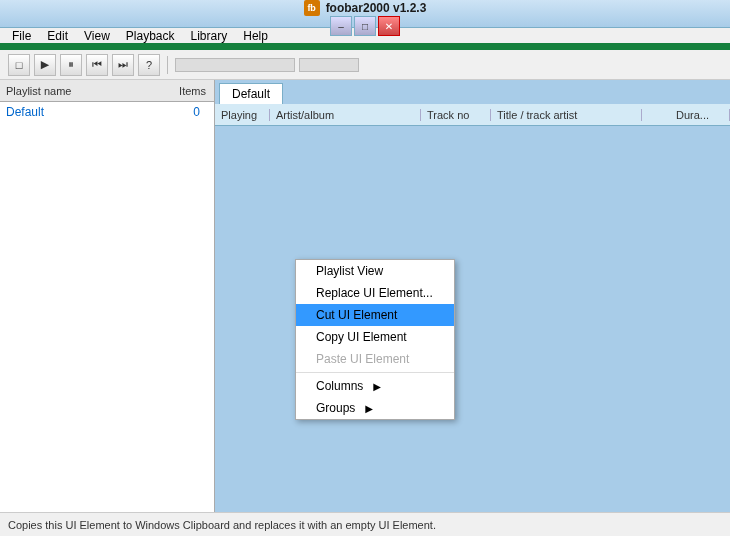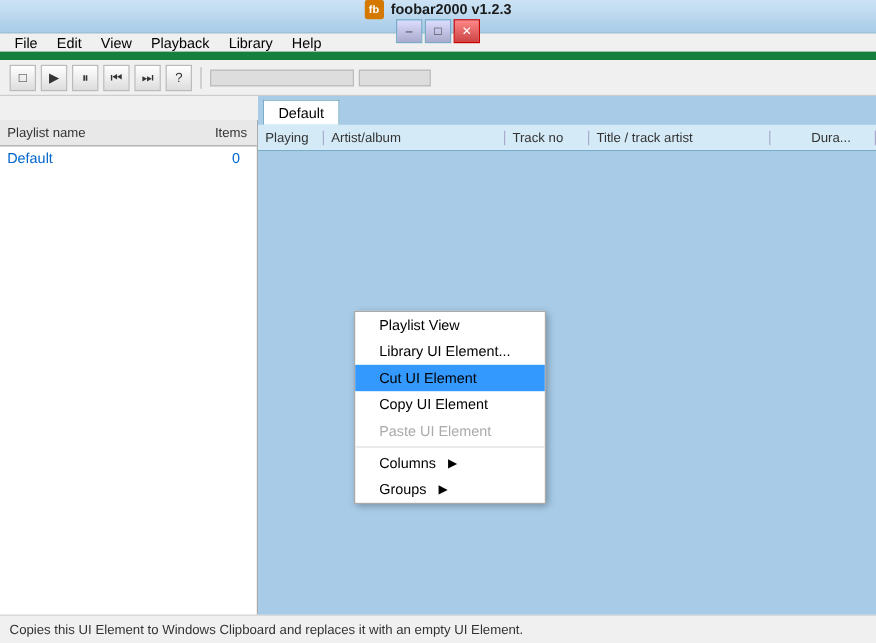--- a/index.html
+++ b/index.html
@@ -124,21 +124,20 @@
       height: calc(536px - 28px - 22px - 30px - 24px);
     }
 
     
     #left-panel {
       width: 215px;
       border-right: 1px solid #aaa;
       background: #fff;
       display: flex;
       flex-direction: column;
-      margin-top: 20px;
     }
     #playlist-header {
       display: flex;
       background: #e8e8e8;
       border-bottom: 1px solid #aaa;
       height: 22px;
       align-items: center;
     }
     .pl-col-header {
       font-size: 11px;
@@ -355,21 +354,21 @@
         <span class="col-h col-trackno">Track no</span>
         <span class="col-h col-title">Title / track artist</span>
         <span class="col-h col-duration">Dura...</span>
       </div>
 
       <div id="context-menu">
         <div class="ctx-item">
           <span>Playlist View</span>
         </div>
         <div class="ctx-item">
-          <span>Library UI Element...</span>
+          <span>Replace UI Element...</span>
         </div>
         <div class="ctx-item selected">
           <span>Cut UI Element</span>
         </div>
         <div class="ctx-item">
           <span>Copy UI Element</span>
         </div>
         <div class="ctx-item disabled">
           <span>Paste UI Element</span>
         </div>

